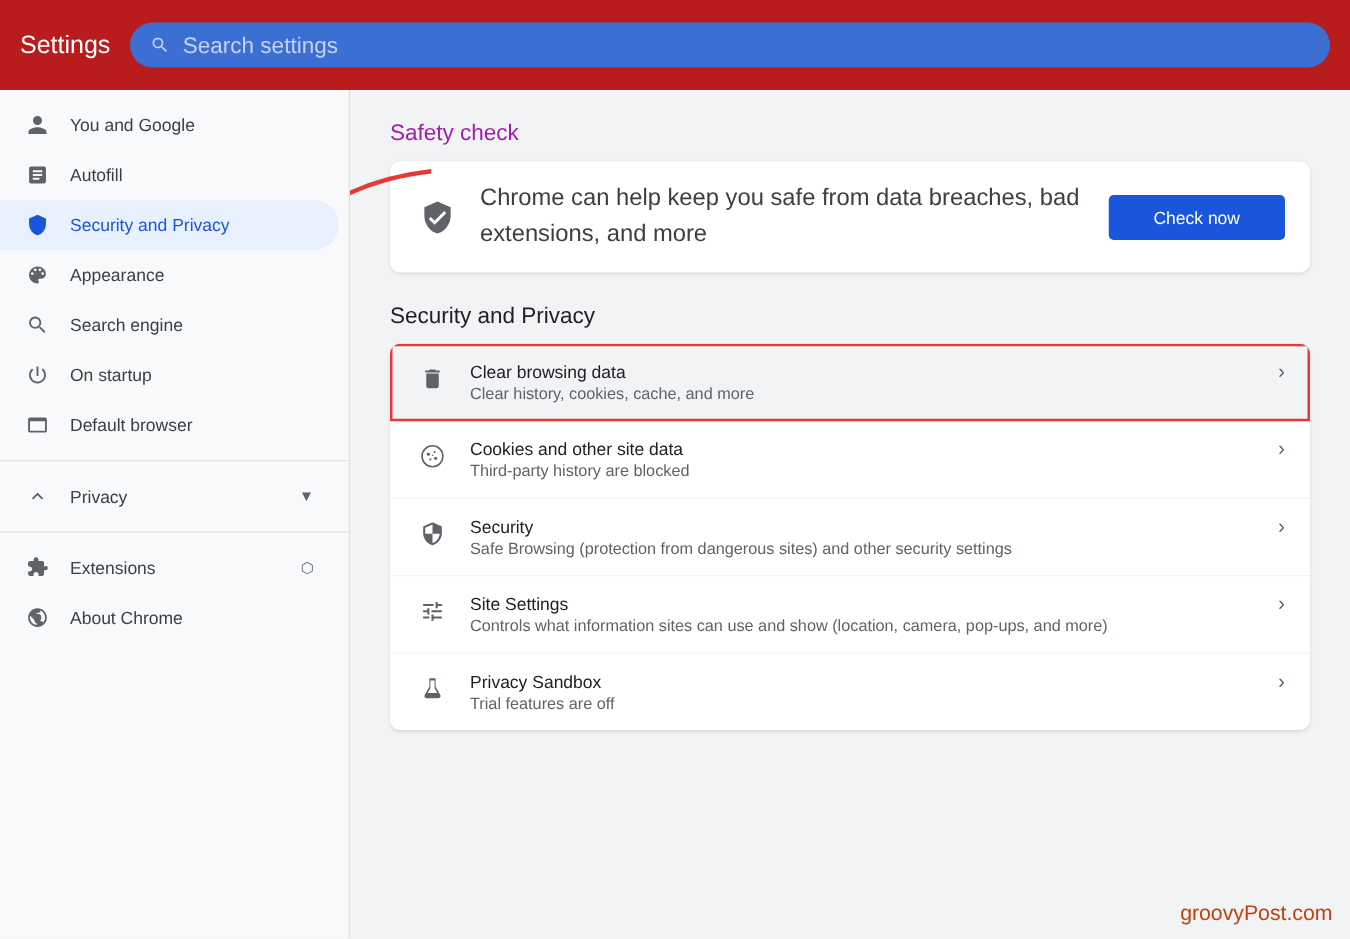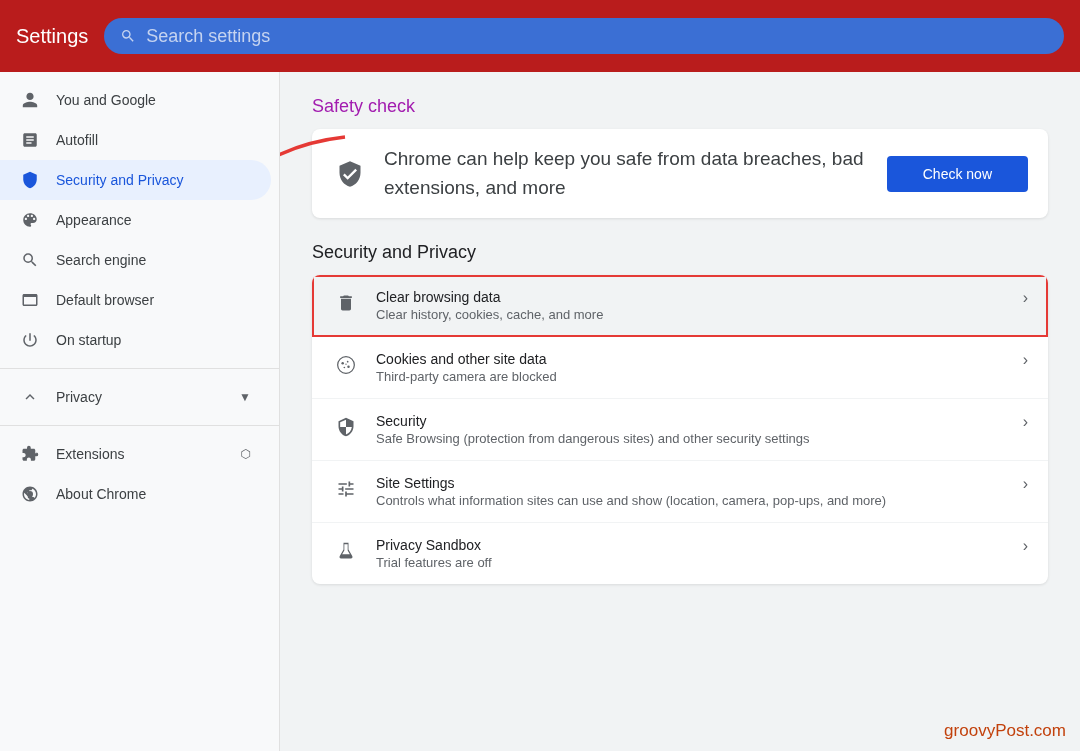--- a/index.html
+++ b/index.html
@@ -287,33 +287,33 @@
         <svg width="18" height="18" viewBox="0 0 24 24" fill="currentColor">
             <path d="M15.5 14h-.79l-.28-.27A6.471 6.471 0 0 0 16 9.5 6.5 6.5 0 1 0 9.5 16c1.61 0 3.09-.59 4.23-1.57l.27.28v.79l5 4.99L20.49 19l-4.99-5zm-6 0C7.01 14 5 11.99 5 9.5S7.01 5 9.5 5 14 7.01 14 9.5 11.99 14 9.5 14z"></path>
           </svg>
       </span>
       <span>Search engine</span>
     </div>
 
     <div class="sidebar-item">
       <span class="icon">
         <svg width="18" height="18" viewBox="0 0 24 24" fill="currentColor">
+            <path d="M13 3h-2v10h2V3zm4.83 2.17l-1.42 1.42C17.99 7.86 19 9.81 19 12c0 3.87-3.13 7-7 7s-7-3.13-7-7c0-2.19 1.01-4.14 2.58-5.42L6.17 5.17C4.23 6.82 3 9.26 3 12c0 4.97 4.03 9 9 9s9-4.03 9-9c0-2.74-1.23-5.18-3.17-6.83z"></path>
+          </svg>
+      </span>
+      <span>On startup</span>
+    </div>
+
+    <div class="sidebar-item">
+      <span class="icon">
+        <svg width="18" height="18" viewBox="0 0 24 24" fill="currentColor">
             <path d="M20 4H4c-1.1 0-2 .9-2 2v12c0 1.1.9 2 2 2h16c1.1 0 2-.9 2-2V6c0-1.1-.9-2-2-2zm0 14H4V8h16v10z"></path>
           </svg>
       </span>
       <span>Default browser</span>
-    </div>
-
-    <div class="sidebar-item">
-      <span class="icon">
-        <svg width="18" height="18" viewBox="0 0 24 24" fill="currentColor">
-            <path d="M13 3h-2v10h2V3zm4.83 2.17l-1.42 1.42C17.99 7.86 19 9.81 19 12c0 3.87-3.13 7-7 7s-7-3.13-7-7c0-2.19 1.01-4.14 2.58-5.42L6.17 5.17C4.23 6.82 3 9.26 3 12c0 4.97 4.03 9 9 9s9-4.03 9-9c0-2.74-1.23-5.18-3.17-6.83z"></path>
-          </svg>
-      </span>
-      <span>On startup</span>
     </div>
 
     <div class="sidebar-divider"></div>
 
     <div class="sidebar-item expandable">
       <div class="left-part">
         <span class="icon">
           <svg width="18" height="18" viewBox="0 0 24 24" fill="currentColor">
               <path d="M12 8l-6 6 1.41 1.41L12 10.83l4.59 4.58L18 14z"></path>
             </svg>
@@ -395,21 +395,21 @@
               <circle cx="12" cy="12" r="10" stroke="#5f6368" stroke-width="1.5" fill="none"></circle>
               <circle cx="8" cy="10" r="1.5" fill="#5f6368"></circle>
               <circle cx="14" cy="8" r="1" fill="#5f6368"></circle>
               <circle cx="15" cy="14" r="1.5" fill="#5f6368"></circle>
               <circle cx="10" cy="15" r="1" fill="#5f6368"></circle>
               <circle cx="12" cy="11" r="0.8" fill="#5f6368"></circle>
             </svg>
         </div>
         <div class="item-text">
           <div class="item-title">Cookies and other site data</div>
-          <div class="item-desc">Third-party camera are blocked</div>
+          <div class="item-desc">Third-party history are blocked</div>
         </div>
         <span class="chevron">›</span>
       </div>
 
       <div class="settings-item">
         <div class="item-icon">
           <svg width="20" height="20" viewBox="0 0 24 24" fill="#5f6368">
               <path d="M12 1L3 5v6c0 5.55 3.84 10.74 9 12 5.16-1.26 9-6.45 9-12V5l-9-4zm0 10.99h7c-.53 4.12-3.28 7.79-7 8.94V12H5V6.3l7-3.11v8.8z"></path>
             </svg>
         </div>

